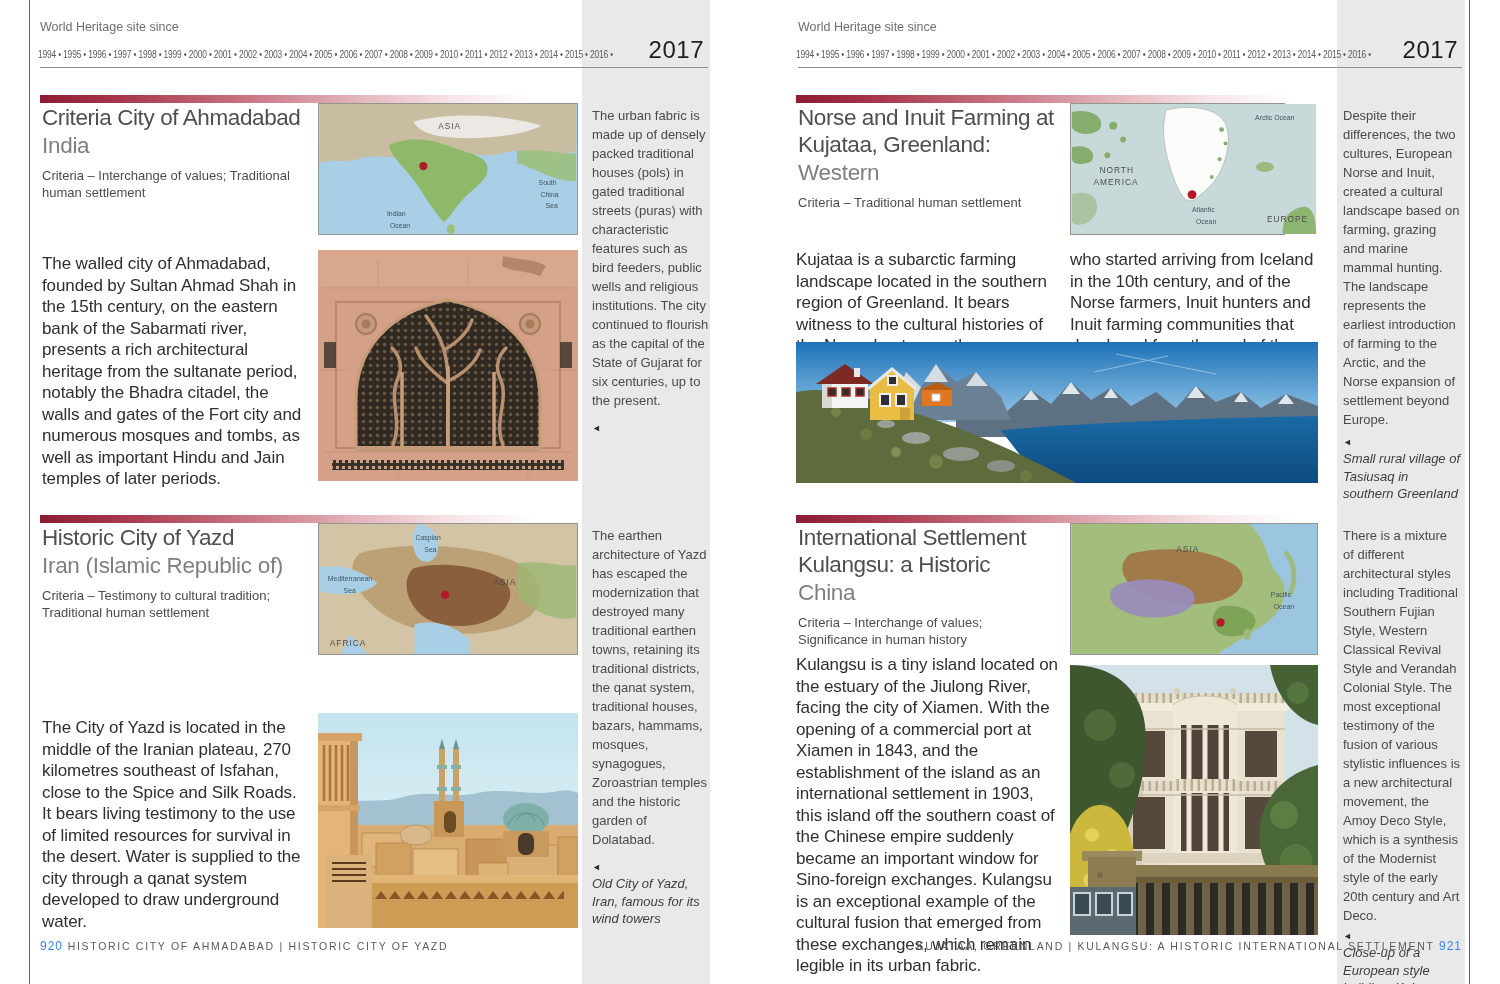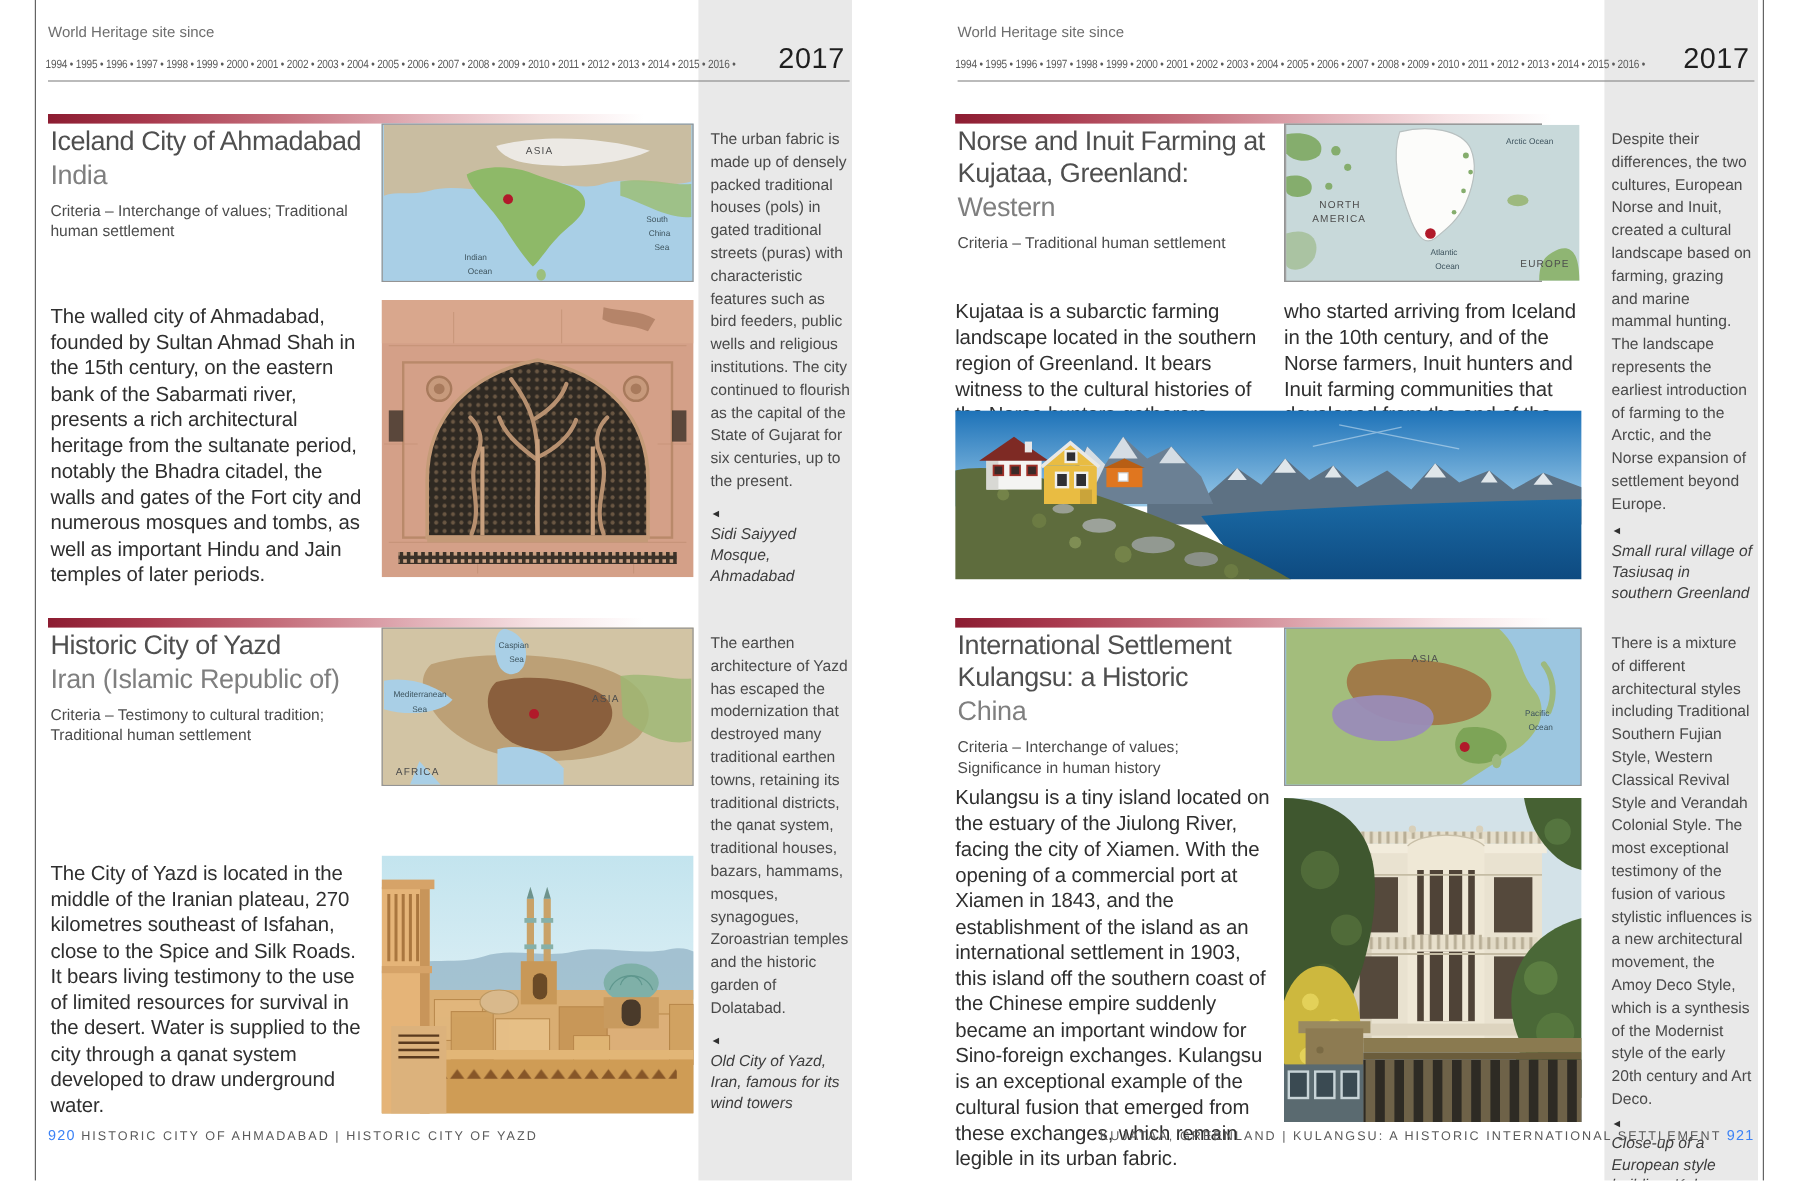--- a/index.html
+++ b/index.html
@@ -59,21 +59,21 @@
     <div class="sidebar-bg"></div>
 
     <div class="hdr-label">World Heritage site since</div>
     <div class="hdr-years">1994 • 1995 • 1996 • 1997 • 1998 • 1999 • 2000 • 2001 • 2002 • 2003 • 2004 • 2005 • 2006 • 2007 • 2008 • 2009 • 2010 • 2011 • 2012 • 2013 • 2014 • 2015 • 2016 •</div>
     <div class="hdr-big-year">2017</div>
     <div class="hdr-rule"></div>
 
     <div class="redbar" style="left:10px;top:95px"></div>
     <div class="entry-head" style="left:12px;top:104px;width:272px">
       <h2 class="title">
-        <span class="tline">Iceland City of Ahmadabad</span>
+        <span class="tline">Criteria City of Ahmadabad</span>
       </h2>
       <div class="country">India</div>
       <div class="criteria" style="width:272px">Criteria – Interchange of values; Traditional human settlement</div>
     </div>
     <div class="map-box" style="left:288px;top:103px;width:260px;height:132px">
       <svg width="258" height="130" viewBox="0 0 260 132">
         <rect width="260" height="132" fill="#a9cfe6"></rect>
         <path d="M0,0 H260 V48 C235,55 210,42 185,50 C160,58 140,40 118,50 C90,62 62,48 38,56 C24,60 10,56 0,60 Z" fill="#c9bda1"></path>
         <path d="M95,18 C130,8 185,10 225,22 C200,34 150,38 118,32 C105,29 98,24 95,18 Z" fill="#ece9e4"></path>
         <path d="M200,48 C225,44 245,52 260,50 V78 C240,80 220,66 200,60 Z" fill="#9cbf7d" opacity=".9"></path>
@@ -137,21 +137,20 @@
         </g>
         <rect x="38" y="196" width="184" height="6" fill="#c49a78"></rect>
         <rect x="14" y="210" width="232" height="10" fill="#3b3128"></rect>
         <rect x="14" y="210" width="232" height="10" fill="url(#bandPat)"></rect>
       </svg>
     </div>
     <div class="side-note" style="left:562px;top:106px">
       <p class="side-text">The urban fabric is made up of densely packed traditional houses (pols) in gated traditional streets (puras) with characteristic features such as bird feeders, public wells and religious institutions. The city continued to flourish as the capital of the State of Gujarat for six centuries, up to the present.</p>
       <div class="side-caption">
         <span class="cap-arrow">◄</span>
-        <p class="cap-text">Sidi Saiyyed Mosque, Ahmadabad</p>
       </div>
     </div>
 
     <div class="redbar" style="left:10px;top:515px"></div>
     <div class="entry-head" style="left:12px;top:524px;width:272px">
       <h2 class="title">
         <span class="tline">Historic City of Yazd</span>
       </h2>
       <div class="country">Iran (Islamic Republic of)</div>
       <div class="criteria" style="width:252px">Criteria – Testimony to cultural tradition; Traditional human settlement</div>
@@ -267,21 +266,21 @@
 
     <div class="redbar" style="left:8px;top:95px"></div>
     <div class="entry-head" style="left:10px;top:104px;width:272px">
       <h2 class="title">
         <span class="tline">Norse and Inuit Farming at</span>
         <span class="tline">Kujataa, Greenland:</span>
       </h2>
       <div class="country">Western</div>
       <div class="criteria" style="width:272px">Criteria – Traditional human settlement</div>
     </div>
-    <div class="map-box" style="left:282px;top:103px;width:215px;height:132px;background:#a3a3a3">
+    <div class="map-box" style="left:282px;top:103px;width:215px;height:132px;background:#fde047">
       <svg width="246" height="130" viewBox="0 0 248 132">
         <rect width="248" height="132" fill="#c8d9da"></rect>
         <g fill="#85ad6d">
           <path d="M0,8 C20,4 35,14 28,26 C18,34 4,30 0,24 Z"></path>
           <path d="M0,44 C14,40 26,48 20,58 C10,64 0,60 0,56 Z"></path>
           <circle cx="42" cy="22" r="4"></circle>
             <circle cx="52" cy="36" r="3"></circle>
             <circle cx="36" cy="52" r="3"></circle>
         </g>
         <path d="M0,92 C18,86 30,96 24,112 C16,126 0,124 0,118 Z" fill="#9db98a" opacity=".7"></path>

